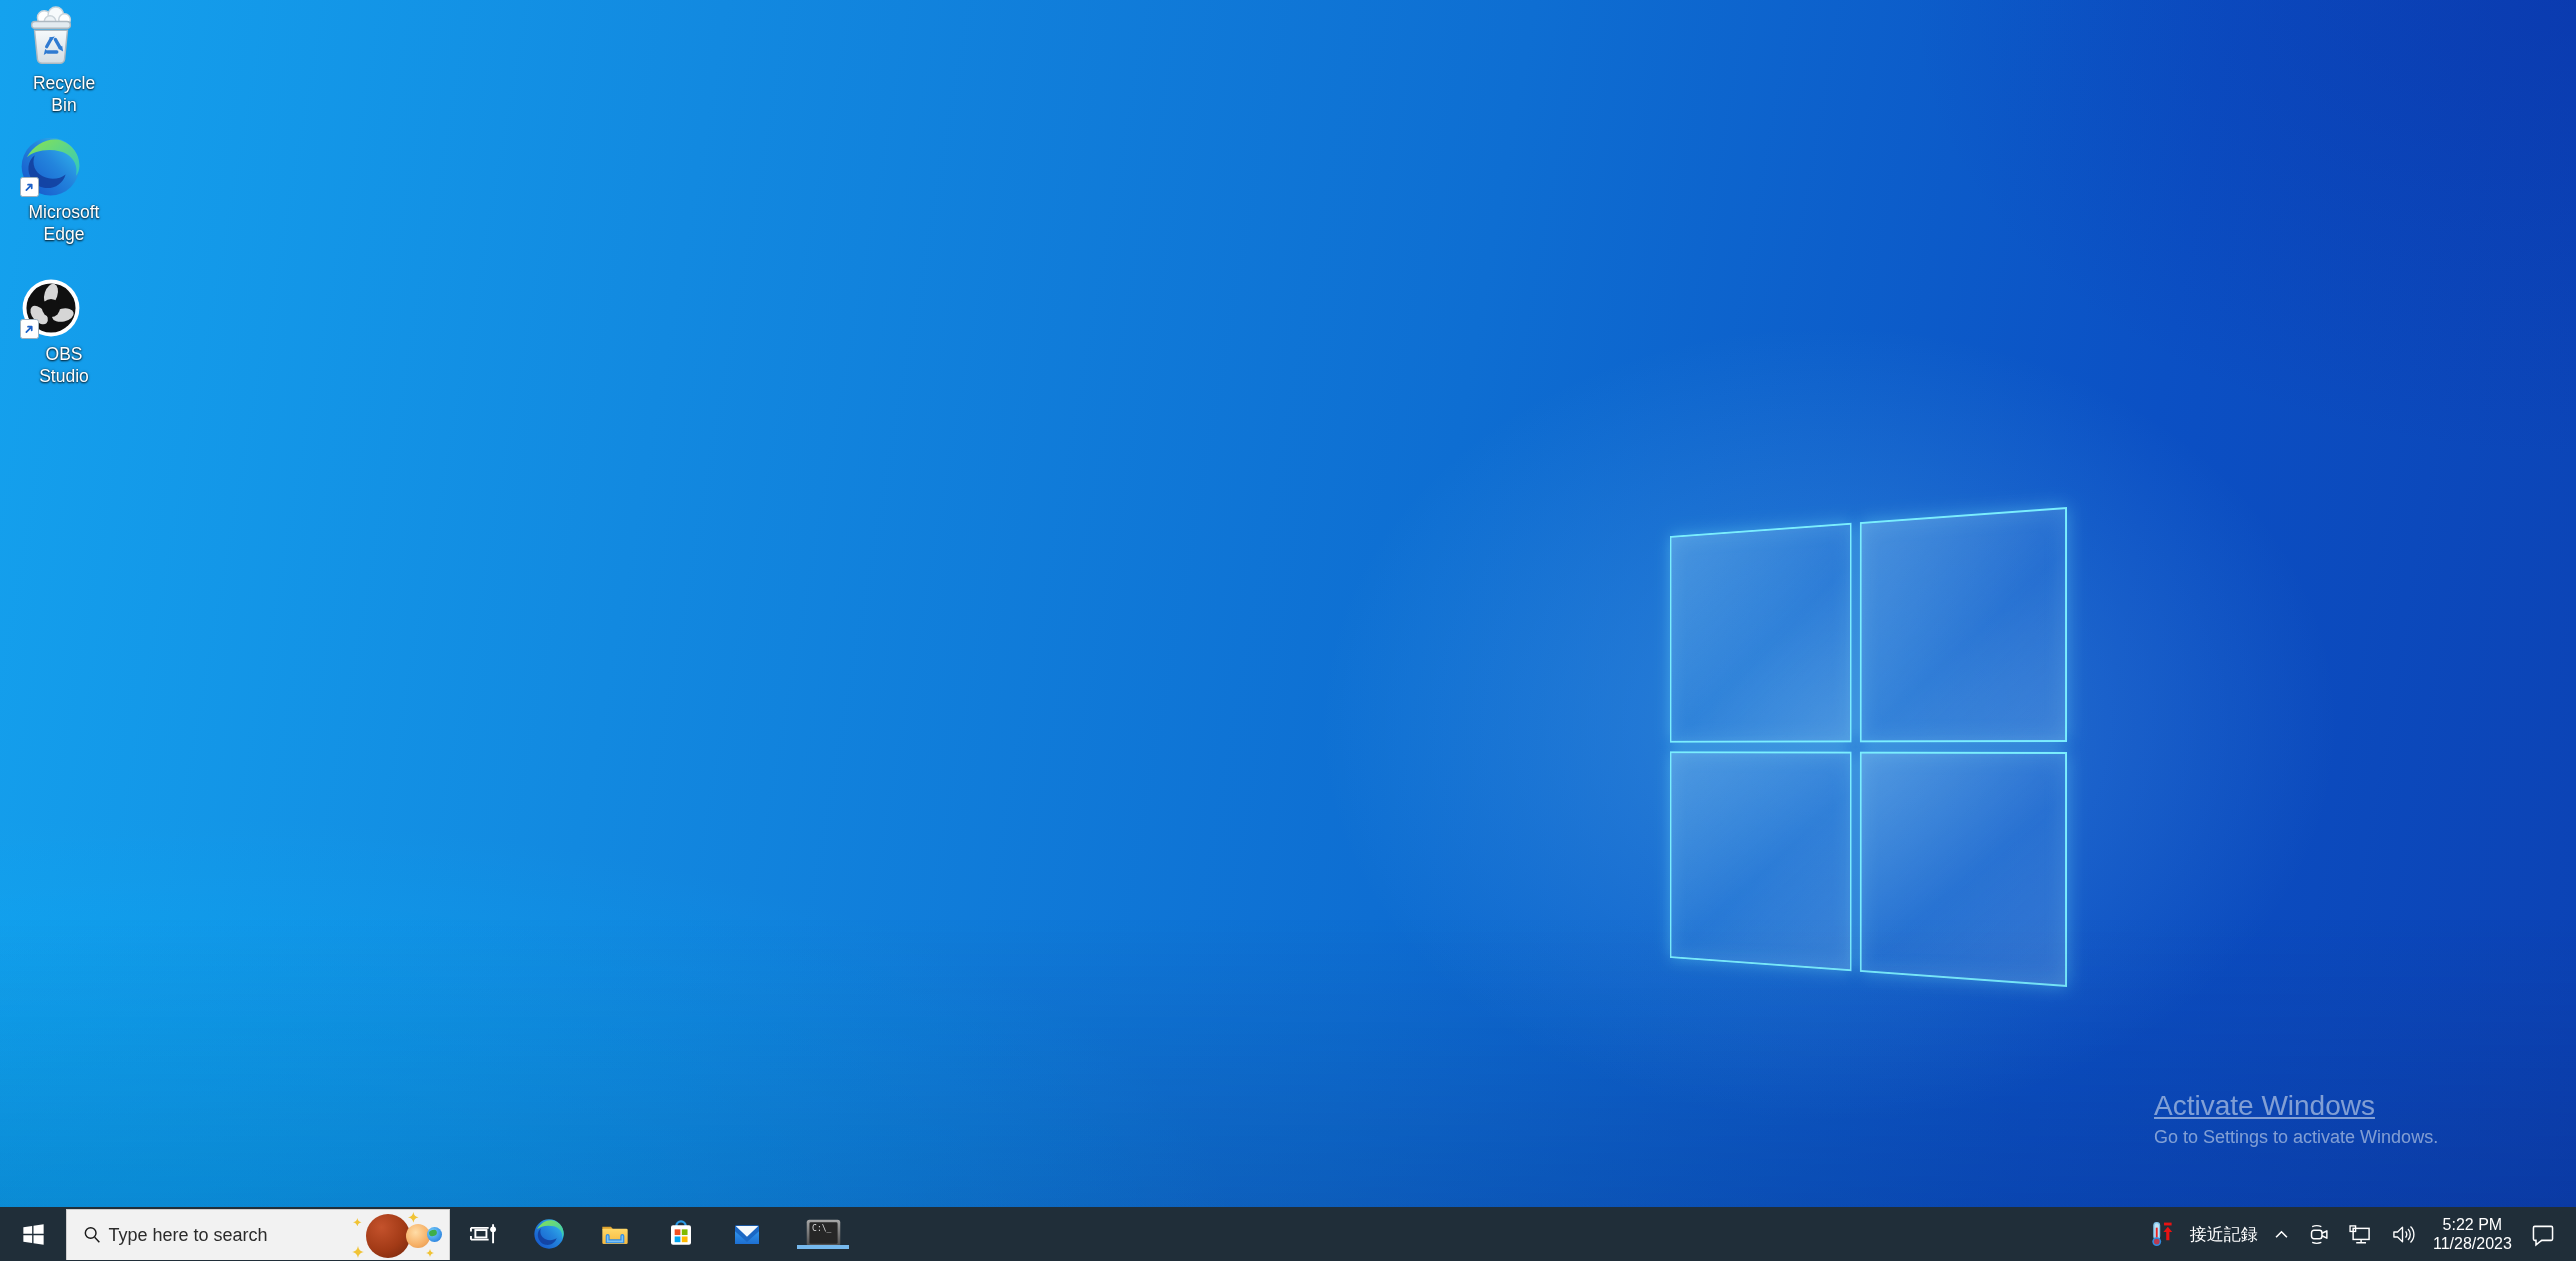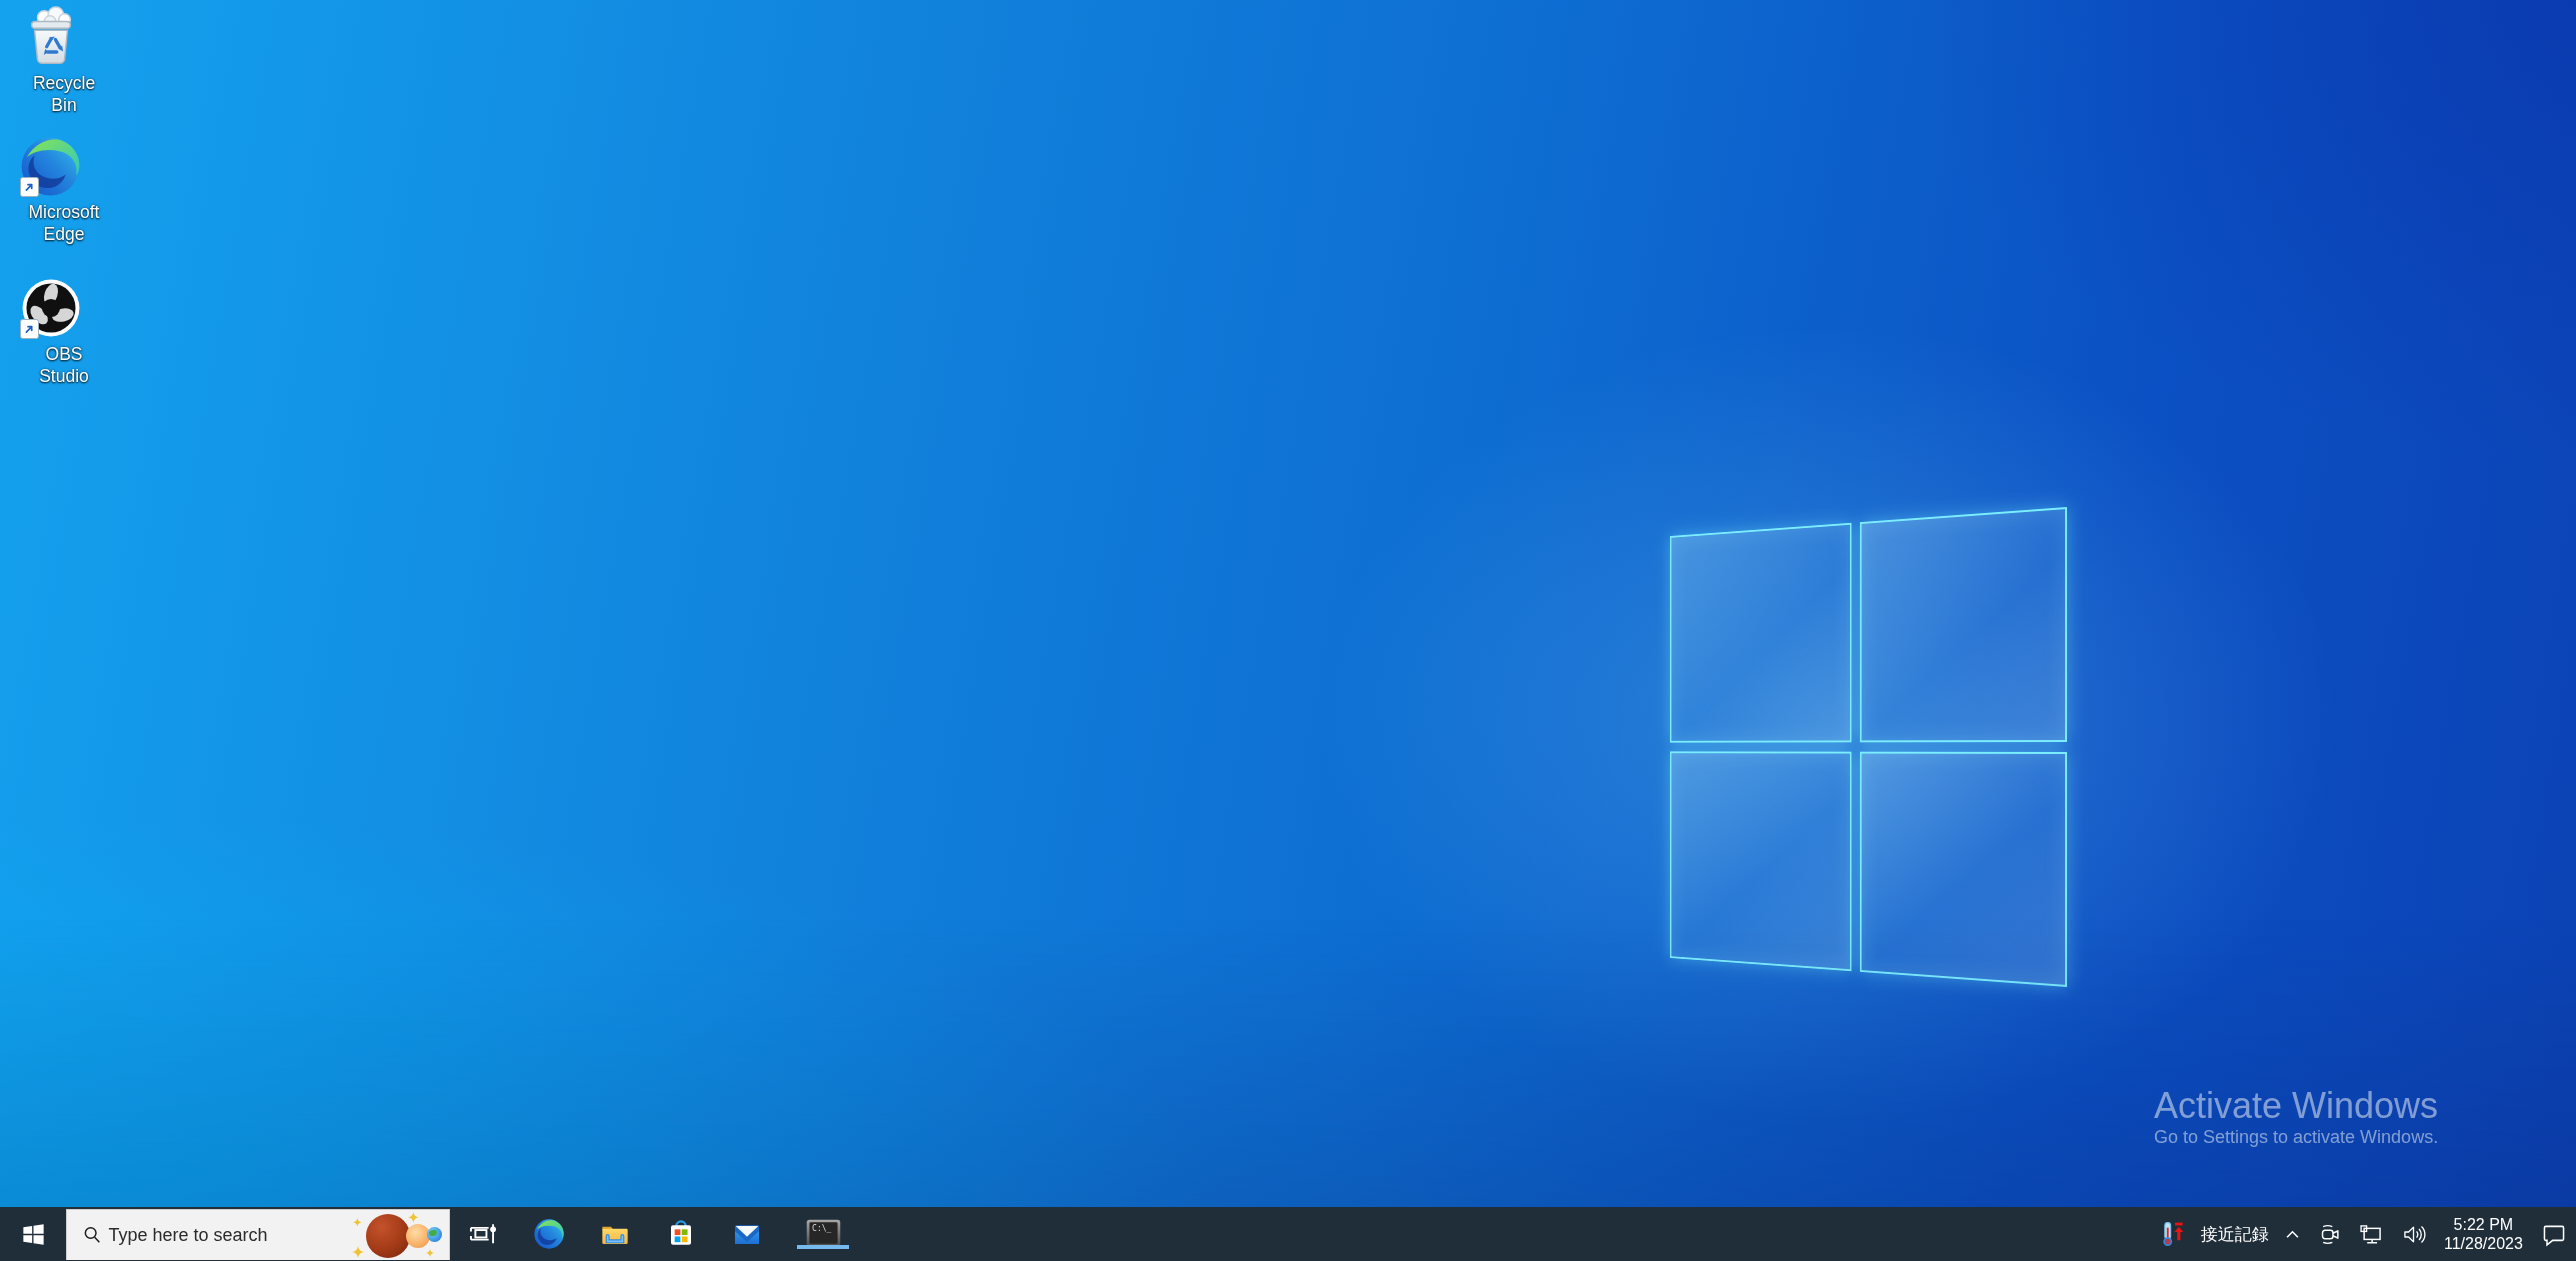--- a/index.html
+++ b/index.html
@@ -50,21 +50,21 @@
     text-shadow:0 1.3px 2px rgba(0,0,0,.85), 0 0 2.7px rgba(0,0,0,.55);
     max-width:99px;
     padding-left:27px;
   }
   .shortcut-badge{
     position:absolute;left:1.3px;bottom:1.3px;width:17.5px;height:17.5px;border-radius:2.7px;
     background:#fff;border:0.7px solid #9db0bd;display:flex;align-items:center;justify-content:center;
   }
   
   .watermark{position:absolute;left:2154px;top:1089px;color:rgba(228,235,242,.55);}
-  .watermark .l1{font-size:36px;line-height:34px;}
+  .watermark .l1{font-size:28px;line-height:34px;text-decoration:underline;}
   .watermark .l2{font-size:18px;line-height:28px;}
   
   .taskbar{
     position:absolute;left:0;top:1207px;width:2576px;height:54px;
     background:#202e39;display:flex;align-items:center;
   }
   .tb-btn{width:66px;display:flex;align-items:center;justify-content:center;position:relative;flex:0 0 auto;}
   .search-box{
     flex:0 0 auto;width:384px;margin:1.3px 0 0 0;height:51px;background:#f2f2f2;
     border:0.7px solid #cfcfcf;border-bottom:none;box-sizing:border-box;
@@ -84,21 +84,21 @@
   .planet.mid{left:58px;top:14.8px;width:24px;height:24px;
     background:radial-gradient(circle at 40% 35%, #ffdca6, #f6b066 60%, #e3954a 95%);}
   .planet.earth{left:79px;top:17.5px;width:14.8px;height:14.8px;
     background:radial-gradient(circle at 35% 35%, #7cd4ff, #2f86e0 75%);}
   .planet.earth::after{content:"";position:absolute;left:2px;top:2.7px;width:8px;height:6px;border-radius:50% 40% 55% 45%;
     background:#3fae49;transform:rotate(-15deg);}
   .sparkle{position:absolute;fill:#f0c335;}
   .running-bar{position:absolute;left:6.7px;bottom:0;width:52px;height:3.4px;background:#76b9ed;}
   .tb-spacer{flex:1;}
   
-  .tray{flex:0 0 auto;display:flex;align-items:center;gap:0;padding-right:1px;color:#fff;}
+  .tray{flex:0 0 auto;display:flex;align-items:center;gap:0;padding-right:12px;color:#fff;}
   .tray-item{display:flex;align-items:center;justify-content:center;height:54px;padding:0 7.4px;}
   .tray-text{font-size:17px;color:#fff;padding:0 6.7px;}
   .clock{flex-direction:column;line-height:19.5px;font-size:16px;text-align:center;padding:0 9.4px;}
   .hidden-defs{position:absolute;width:0;height:0;overflow:hidden;}
 </style>
 </head>
 <body>
 
 <svg class="hidden-defs" aria-hidden="true">
   <defs>

